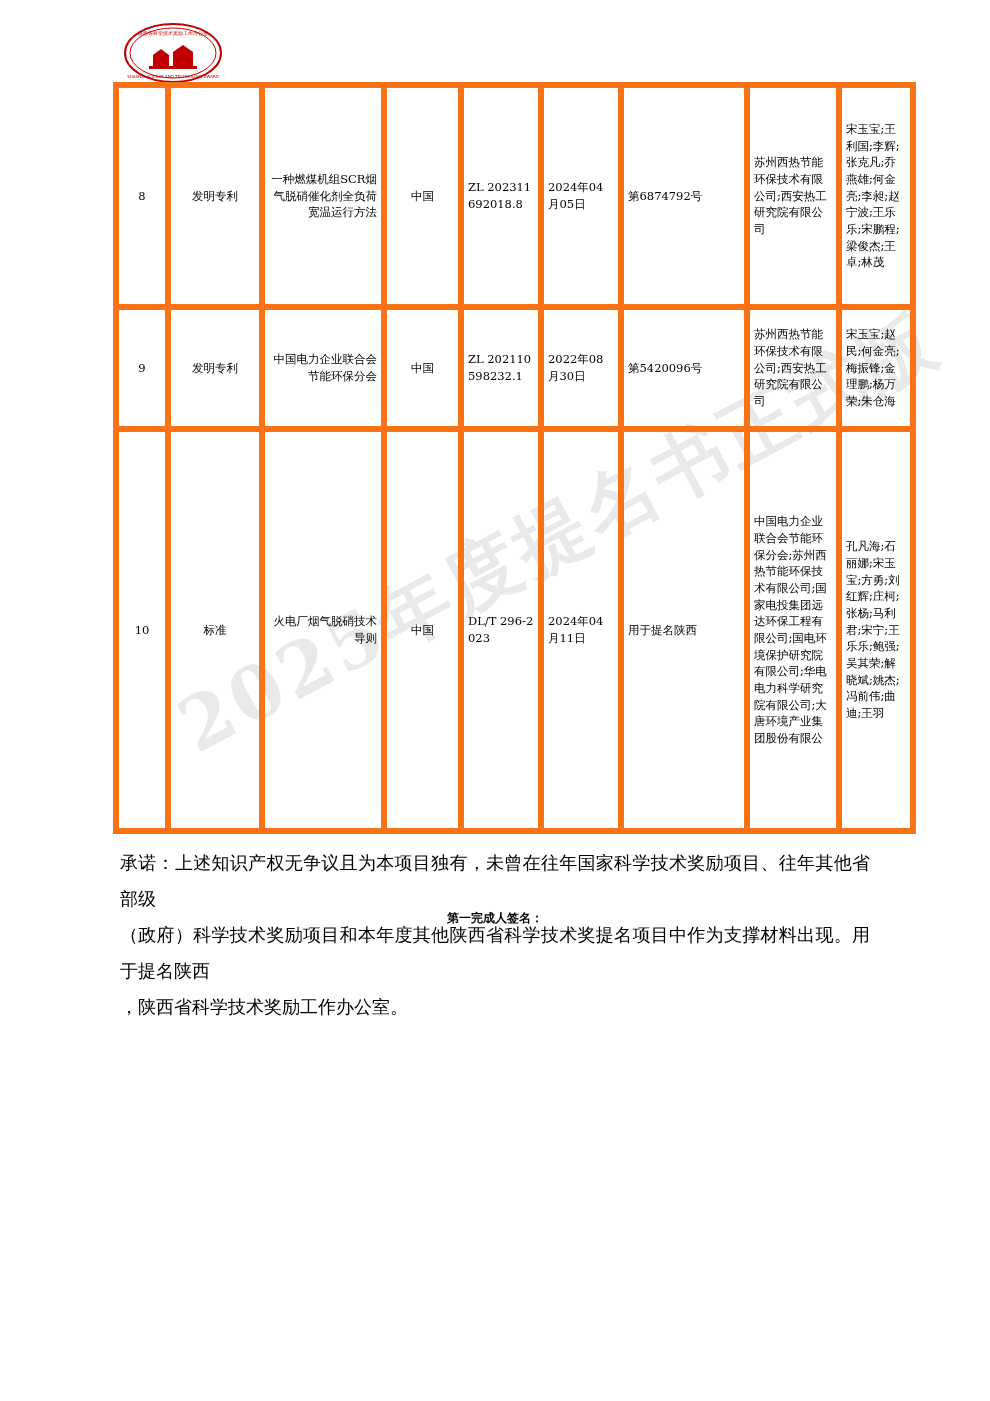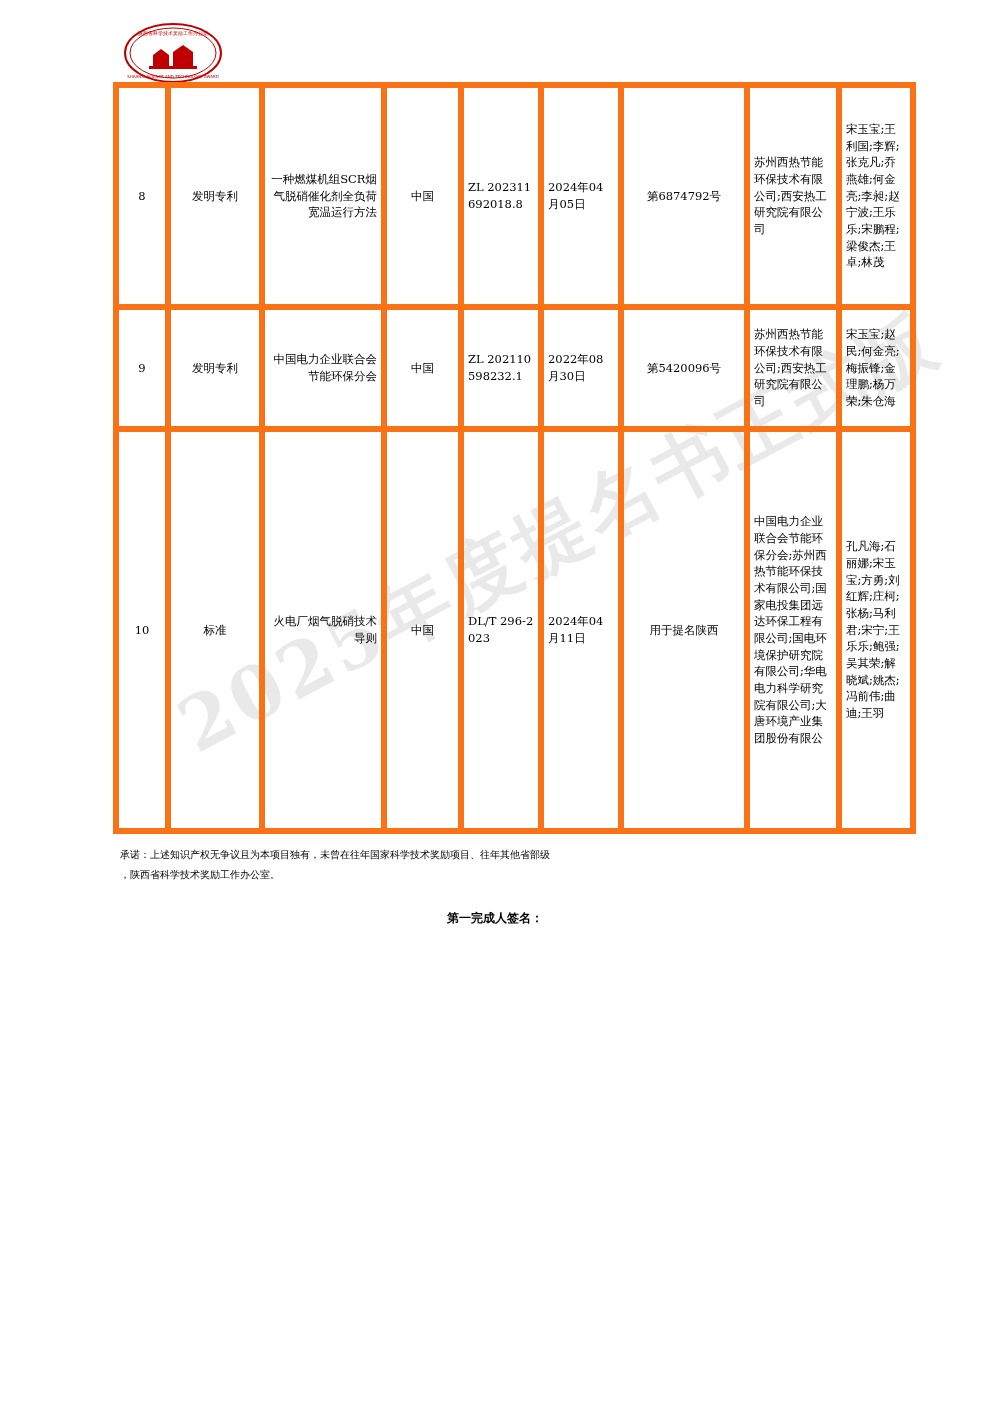--- a/index.html
+++ b/index.html
@@ -77,40 +77,40 @@
     vertical-align: middle;
     word-break: break-all;
     background: transparent;
   }
   .c-idx   { width: 38px;  text-align: center; }
   .c-type  { width: 80px;  text-align: center; }
   .c-name  { width: 108px; text-align: right; }
   .c-ctry  { width: 63px;  text-align: center; border-radius: 31px; }
   .c-no    { width: 66px;  text-align: left; }
   .c-date  { width: 66px;  text-align: left; }
-  .c-cert  { width: 112px; text-align: center; }
+  .c-cert  { width: 112px; }
   .c-org   { width: 78px;  text-align: left; vertical-align: top; }
   .c-ppl   { width: 60px;  text-align: left; vertical-align: top; }
 
   .r8 td  { height: 210px; }
   .r9 td  { height: 110px; }
   .r10 td { height: 390px; margin-top: 43px; }
 
   .org-cell, .ppl-cell {
     line-height: 1.42;
     font-size: 11.5px;
   }
 
   
   .statement {
     position: absolute;
     left: 120px;
     top: 845px;
     width: 750px;
-    font-size: 10px;
+    font-size: 18px;
     line-height: 2.0;
     text-align: justify;
     text-justify: inter-ideograph;
     z-index: 10;
   }
   .statement p {
     margin: 0;
     text-indent: 0;
   }
   .stmt-line1 { text-indent: 28px; }
@@ -180,18 +180,19 @@
         <td class="c-date">2024年04月11日</td>
         <td class="c-cert">用于提名陕西</td>
         <td class="c-org org-cell">中国电力企业联合会节能环保分会;苏州西热节能环保技术有限公司;国家电投集团远达环保工程有限公司;国电环境保护研究院有限公司;华电电力科学研究院有限公司;大唐环境产业集团股份有限公</td>
         <td class="c-ppl ppl-cell">孔凡海;石丽娜;宋玉宝;方勇;刘红辉;庄柯;张杨;马利君;宋宁;王乐乐;鲍强;吴其荣;解晓斌;姚杰;冯前伟;曲迪;王羽</td>
       </tr>
     </tbody>
   </table>
 
   <div class="statement">
     <p class="stmt-line1">承诺：上述知识产权无争议且为本项目独有，未曾在往年国家科学技术奖励项目、往年其他省部级</p>
+    <p>（政府）科学技术奖励项目和本年度其他陕西省科学技术奖提名项目中作为支撑材料出现。用于提名陕西</p>
     <p>，陕西省科学技术奖励工作办公室。</p>
   </div>
 
   <div class="signature">第一完成人签名：</div>
 
 </div>
 
 </body></html>

